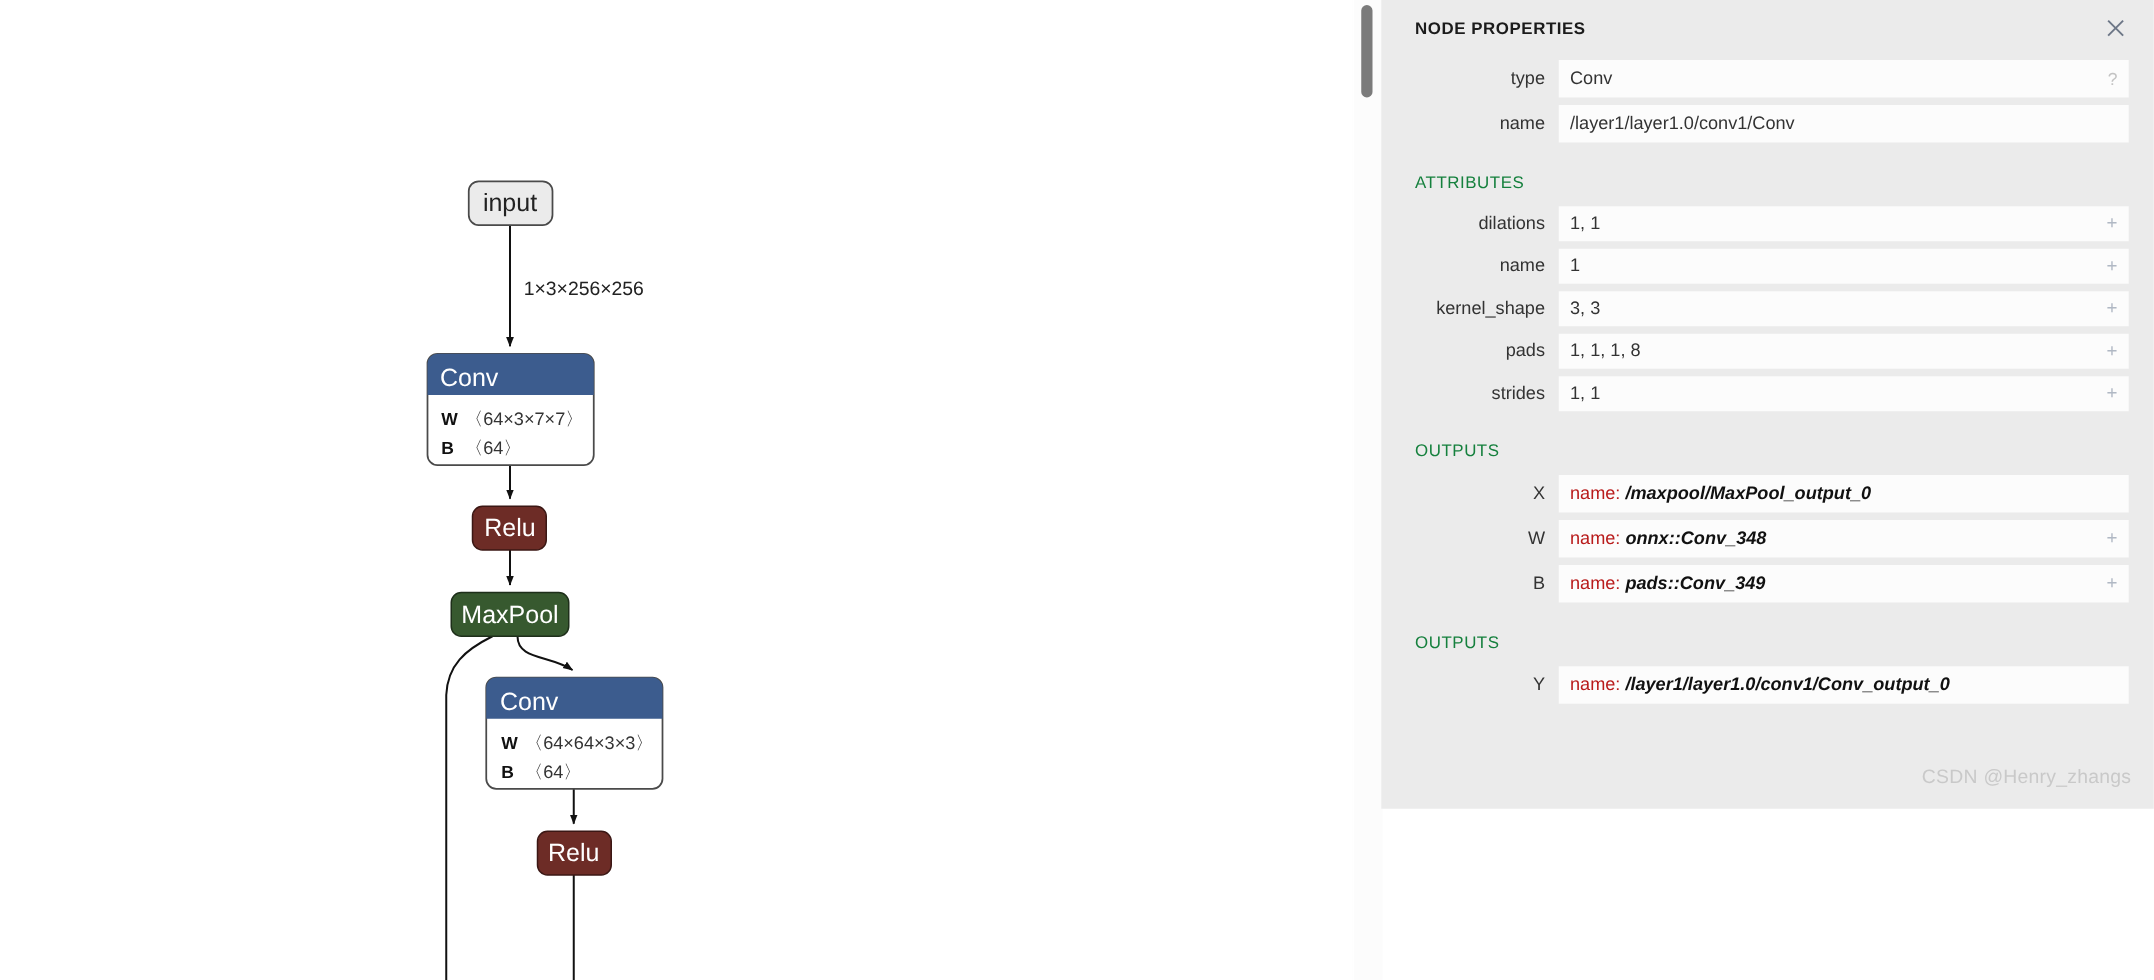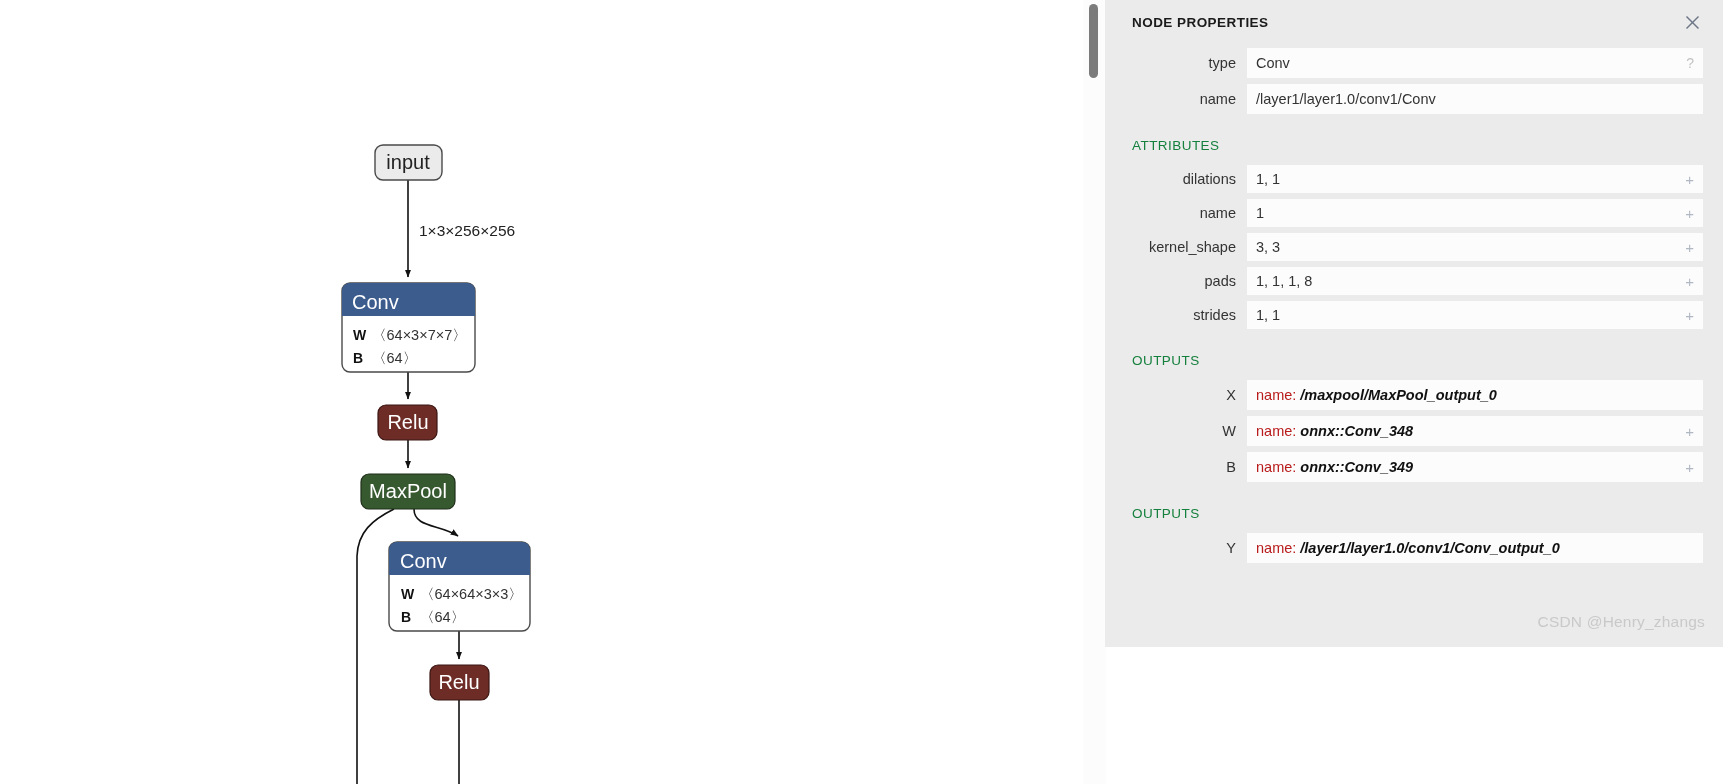--- a/index.html
+++ b/index.html
@@ -340,21 +340,21 @@
       <div class="prop-field tall">
         <span class="name-prefix">name:</span>
         <span class="name-value">onnx::Conv_348</span>
         <span class="field-affordance">+</span>
       </div>
     </div>
     <div class="prop-row">
       <div class="prop-label">B</div>
       <div class="prop-field tall">
         <span class="name-prefix">name:</span>
-        <span class="name-value">onnx::Conv_349</span>
+        <span class="name-value">pads::Conv_349</span>
         <span class="field-affordance">+</span>
       </div>
     </div>
   </div>
 
   <div class="section-header">OUTPUTS</div>
   <div>
     <div class="prop-row">
       <div class="prop-label">Y</div>
       <div class="prop-field tall">

